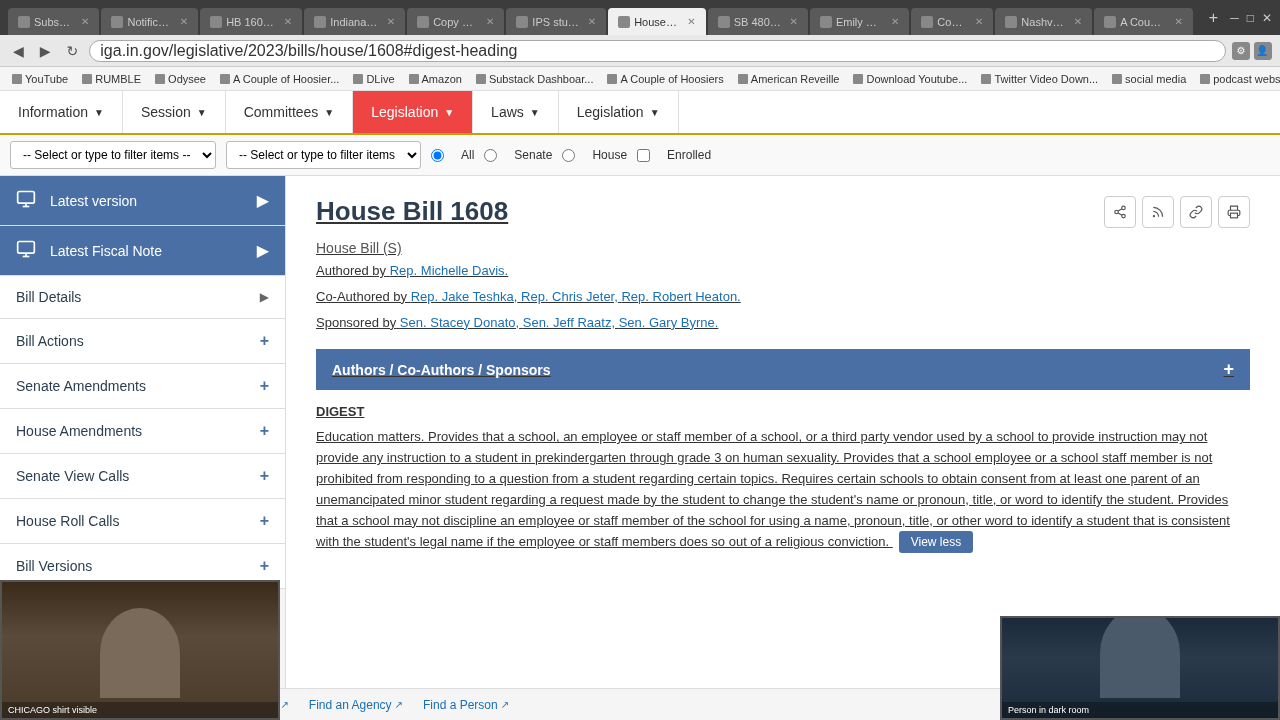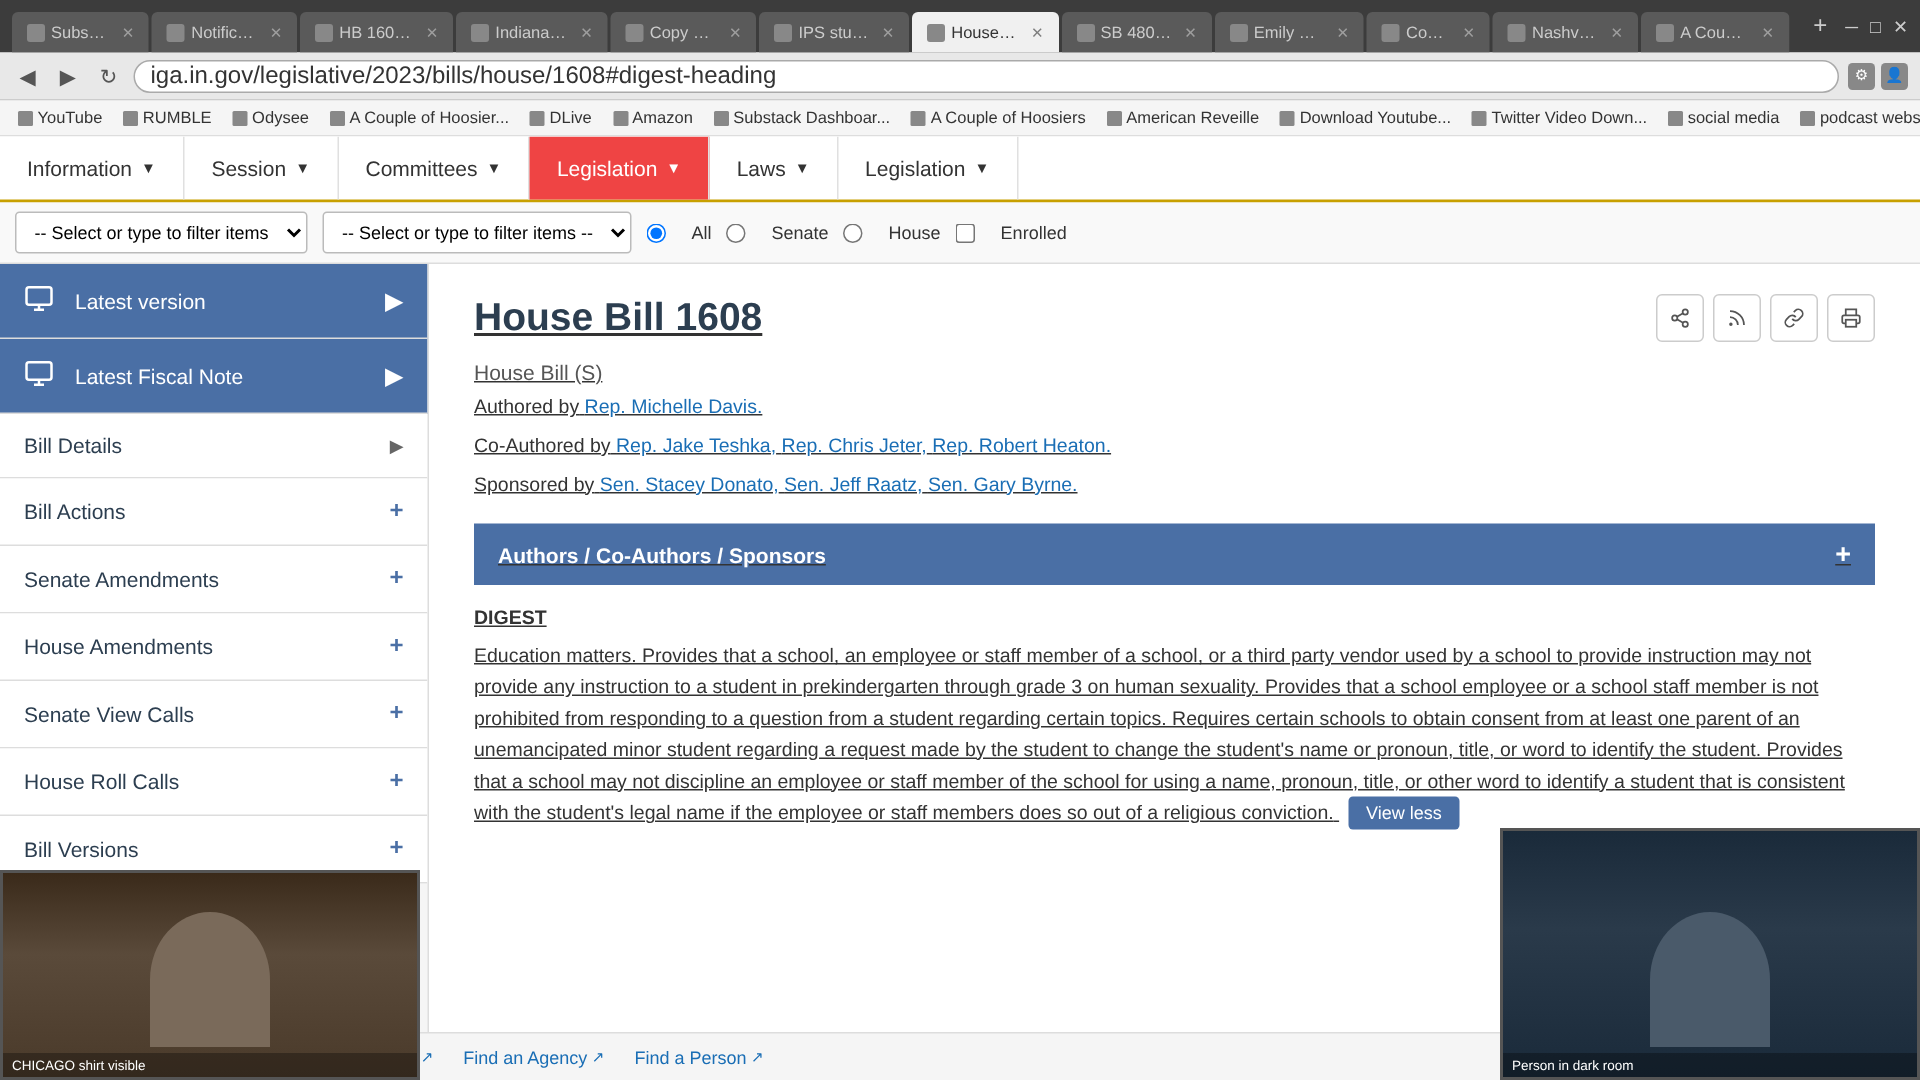--- a/index.html
+++ b/index.html
@@ -68,21 +68,21 @@
     .digest-text { font-size: 13px; line-height: 1.6; color: #333; }
     .view-less-btn { background: #4a6fa5; color: white; border: none; padding: 4px 12px; font-size: 12px; cursor: pointer; border-radius: 3px; margin-left: 6px; }
 
     
     .footer { background: #f5f5f5; border-top: 1px solid #ddd; padding: 8px 20px; display: flex; align-items: center; gap: 20px; font-size: 12px; color: #555; min-height: 32px; }
     .footer a { color: #1a6eb5; text-decoration: none; display: flex; align-items: center; gap: 3px; }
     .external-icon { font-size: 10px; }
 
     
     .video-overlay-left { position: fixed; bottom: 0; left: 0; width: 280px; height: 140px; background: #222; border: 2px solid #555; z-index: 100; overflow: hidden; }
-    .video-overlay-right { position: fixed; bottom: 0; right: 0; width: 280px; height: 168px; background: #222; border: 2px solid #555; z-index: 100; overflow: hidden; }
+    .video-overlay-right { position: fixed; bottom: 0; right: 0; width: 280px; height: 104px; background: #222; border: 2px solid #555; z-index: 100; overflow: hidden; }
     .video-placeholder { width: 100%; height: 100%; background: linear-gradient(135deg, #333 0%, #555 50%, #333 100%); display: flex; align-items: center; justify-content: center; color: #888; font-size: 11px; position: relative; }
     .video-badge { position: absolute; top: 4px; left: 4px; background: rgba(0,0,0,0.5); color: white; font-size: 10px; padding: 2px 5px; border-radius: 3px; }
   </style>
 </head>
 <body>
 
 <div class="browser-chrome">
   <div class="browser-tabs" id="tabs-container">
       <div class="browser-tab">
         <div class="favicon"></div>
@@ -203,25 +203,25 @@
         <span>Laws</span>
         <span class="dropdown-arrow">▼</span>
       </div>
       <div class="nav-item">
         <span>Legislation</span>
         <span class="dropdown-arrow">▼</span>
       </div>
     </div>
 
   <div class="filter-bar">
+    <select class="filter-select">
+      <option>-- Select or type to filter items --</option>
+    </select>
     <select class="filter-select" style="min-width:180px;">
       <option>-- Select or type to filter items</option>
-    </select>
-    <select class="filter-select">
-      <option>-- Select or type to filter items --</option>
     </select>
     <div class="filter-radio-group">
       <label>
         <input type="radio" name="scope" value="All" checked="" style=""> 
           <span>All</span>
       </label>
       <label>
         <input type="radio" name="scope" value="Senate" style=""> 
           <span>Senate</span>
       </label>

